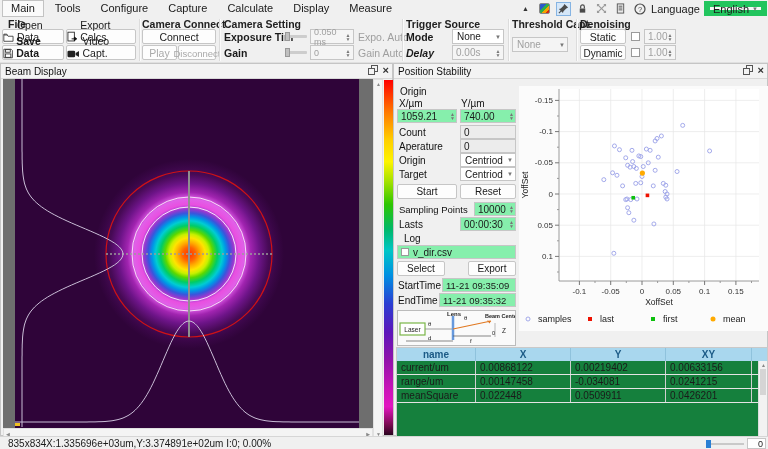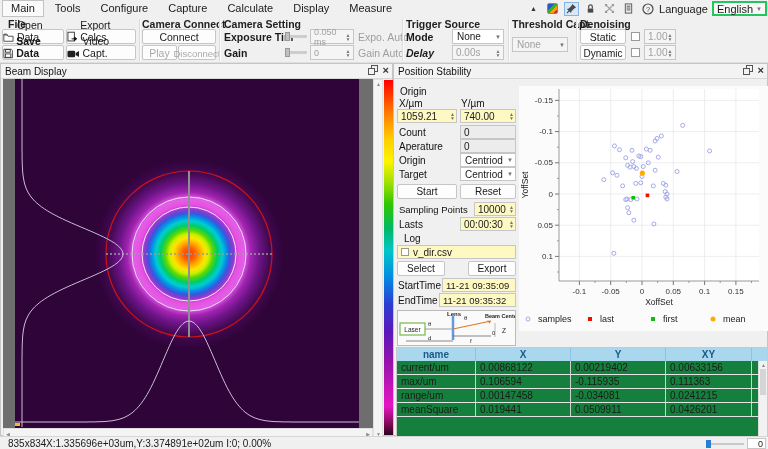--- a/index.html
+++ b/index.html
@@ -12,21 +12,21 @@
   
   .menubar { position:absolute; left:0; top:0; width:768px; height:17px; display:flex; align-items:center; background:#f0f0f0; }
   .menu-item { padding:1px 8px 2px; margin-left:2px; border:1px solid transparent; }
   .menu-item.active { background:#fafafa; border-color:#c3c3c3; }
   .mb-right { position:absolute; right:1px; top:1px; height:15px; display:flex; align-items:center; gap:4px; }
   .tool-icon { width:15px; height:14px; display:flex; align-items:center; justify-content:center; border:1px solid transparent; }
   .tool-icon.toggled { background:#d6e7f8; border-color:#86b4e3; }
   .cmap-chip { width:11px; height:11px; border-radius:2px; border:1px solid #888;
     background: linear-gradient(135deg,#2a58cc 0 34%,#2fae4a 34% 58%,#f5a300 58% 78%,#d62810 78% 100%); }
   .lang-label { font-size:11px; }
-  .combo-mini { display:flex; align-items:center; gap:3px; padding:0 3px; height:15px; border:2px solid #22c55e; background:#f7f7f7; }
+  .combo-mini { display:flex; align-items:center; gap:3px; padding:0 3px; height:15px; border:6px solid #22c55e; background:#f7f7f7; }
   
   .toolbar { position:absolute; left:0; top:17px; width:768px; height:47px; background:#f0f0f0; border-bottom:2px solid #e0e0e0; }
   .tb-caption { position:absolute; top:1px; font-weight:bold; font-size:10.5px; color:#222; }
   .tb-sep { position:absolute; top:2px; width:1px; height:42px; background:#dcdcdc; box-shadow:1px 0 0 #fbfbfb; }
   .btn { position:absolute; background:#fdfdfd; border:1px solid #c6c6c6; border-radius:2px;
          display:flex; align-items:flex-end; justify-content:center; gap:3px; font-size:10.5px; height:15px; }
   .btn.disabled { color:#a9a9a9; }
   .tb-label { position:absolute; font-weight:bold; font-size:10.5px; }
   .tb-gray { color:#9f9f9f; }
   .slider { position:absolute; width:22px; height:3px; background:#cdcdcd; border-radius:1px; }
@@ -52,21 +52,21 @@
   .beam-viewport { position:absolute; left:2px; top:15px; width:370px; height:349px; background:#6e6e6e; }
   .beam-image { position:absolute; left:12px; top:0; width:344px; height:349px; background:#2f0439; }
   .vscroll { position:absolute; left:372px; top:15px; width:10px; height:360px; background:#f4f4f4; border:1px solid #e0e0e0; }
   .hscroll { position:absolute; left:2px; top:364px; width:370px; height:11px; background:#f4f4f4; border:1px solid #e0e0e0; }
   .scroll-arrow { position:absolute; color:#888; font-size:5px; }
   .colorbar { position:absolute; left:383px; top:16px; width:9px; height:355px;
     background: linear-gradient(#ff0000 0%,#ff7800 9%,#ffd000 17%,#fdf400 23%,#9de000 29%,#2ec600 35%,#00b868 42%,#00c6c6 48%,#0090e2 55%,#2a3ed2 63%,#5c16ba 71%,#9212aa 79%,#c915b8 87%,#e216c0 92%,#7c0a52 97%,#2a031f 100%); }
   
   .ps-label { position:absolute; font-size:10px; color:#111; }
   .ps-field { position:absolute; height:14px; border:1px solid #c6c6c6; background:#ececec; font-size:10px; display:flex; align-items:center; padding:0 3px; }
-  .ps-field.white { background:#fef9c3; }
+  .ps-field.white { background:#86efac; }
   .ps-btn { position:absolute; height:15px; background:#fdfdfd; border:1px solid #c6c6c6; border-radius:2px; display:flex; align-items:center; justify-content:center; font-size:10px; }
   .diagram-box { position:absolute; border:1px solid #bbb; background:#fafafa; }
   
   .scatter-wrap { position:absolute; left:125px; top:22px; width:250px; height:245px; background:#fbfbfb; }
   
   .ps-table { position:absolute; left:2px; top:283px; width:372px; height:105px; background:#15803d; border:1px solid #c9c9c9; font-size:10px; }
   .ps-table .hrow { display:flex; background:#a9d7ee; color:#1b5a86; font-weight:bold; height:13px; }
   .ps-table .hcell, .ps-table .cell { border-right:1px solid #cfcfcf; padding:0 4px; display:flex; align-items:center; overflow:hidden; }
   .ps-table .hcell { justify-content:center; border-right:1px solid #8fc2dc; }
   .ps-table .drow { display:flex; height:14px; border-bottom:1px solid #e4e4e4; }
@@ -583,34 +583,28 @@
         <span class="scroll-arrow" style="left:2px; bottom:1px;">▼</span>
         <span class="thumb"></span>
       </div>
     <div class="drow">
           <div class="cell" style="width: 79px;">current/um</div>
           <div class="cell" style="width: 95px;">0.00868122</div>
           <div class="cell" style="width: 95px;">0.00219402</div>
           <div class="cell" style="width: 86px;">0.00633156</div>
         </div>
         <div class="drow">
-          <div class="cell" style="width: 79px;">max/um</div>
-          <div class="cell" style="width: 95px;">0.106594</div>
-          <div class="cell" style="width: 95px;">-0.115935</div>
-          <div class="cell" style="width: 86px;">0.111363</div>
-        </div>
-        <div class="drow">
           <div class="cell" style="width: 79px;">range/um</div>
           <div class="cell" style="width: 95px;">0.00147458</div>
           <div class="cell" style="width: 95px;">-0.034081</div>
           <div class="cell" style="width: 86px;">0.0241215</div>
         </div>
         <div class="drow">
           <div class="cell" style="width: 79px;">meanSquare</div>
-          <div class="cell" style="width: 95px;">0.019441</div>
+          <div class="cell" style="width: 95px;">0.022448</div>
           <div class="cell" style="width: 95px;">0.0509911</div>
           <div class="cell" style="width: 86px;">0.0426201</div>
         </div>
       </div>
   </div>
 
   <div class="statusbar">
     <span class="sb-dims">835x834</span>
     <span class="sb-coords">X:1.335696e+03um,Y:3.374891e+02um I:0; 0.00%</span>
     <div class="sb-slider">

